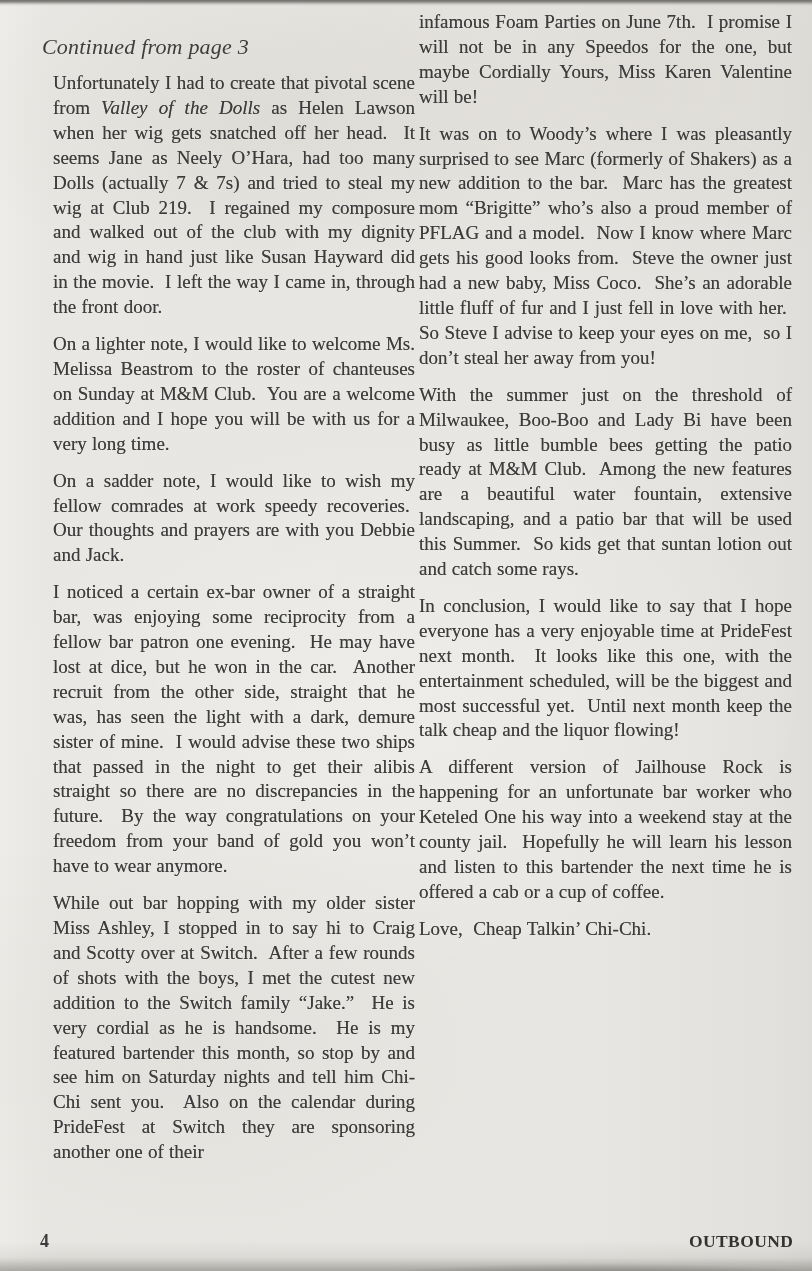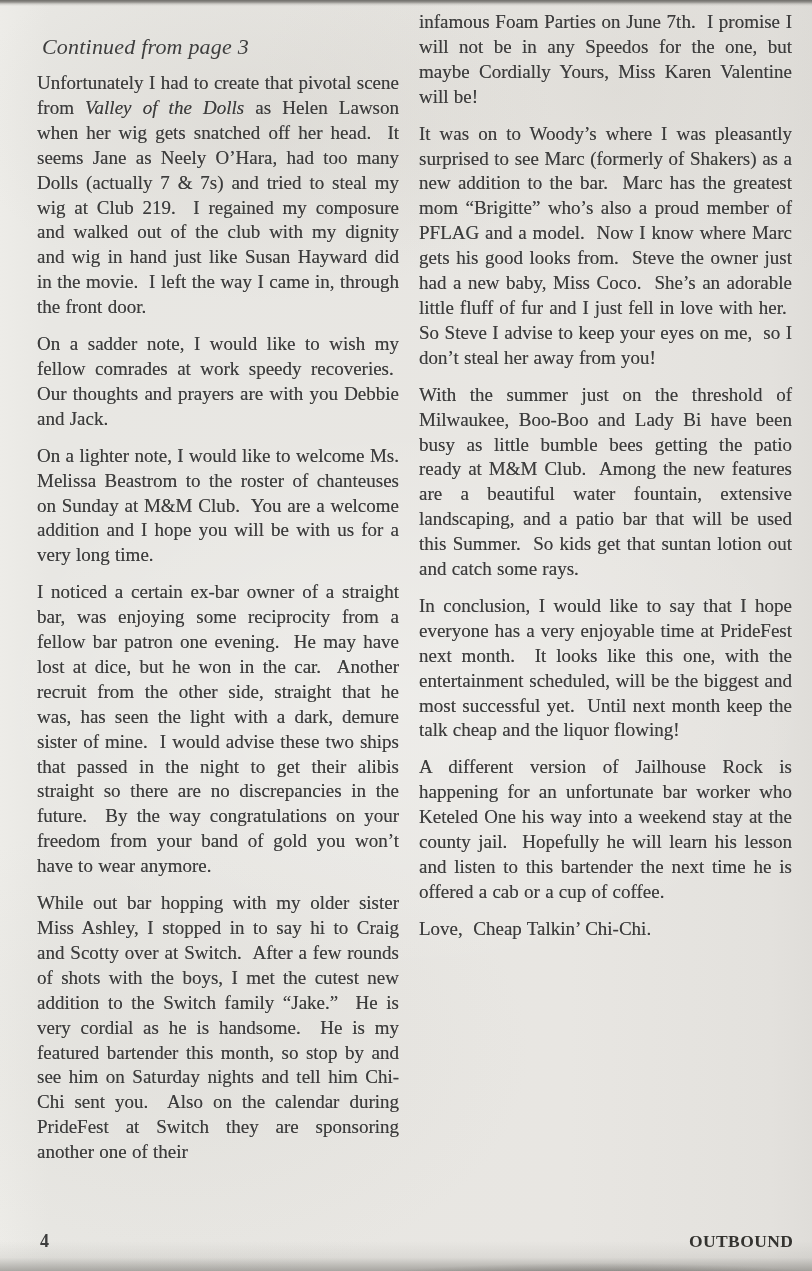--- a/index.html
+++ b/index.html
@@ -53,21 +53,21 @@
     font-size: 19px;
     line-height: 24.9px;
     word-spacing: 0.5px;
     color: #3c3c3c;
     text-shadow: 0 0 0.6px rgba(72,72,72,0.65);
   }
   .col p {
     margin: 0 0 12px 0;
   }
   .col p:last-child { margin-bottom: 0; }
-  .col-left  { left: 37px;  top: 71px; width: 362px; }
+  .col-left  { left: 53px;  top: 71px; width: 362px; }
   .col-right { left: 419px; top: 10px; width: 373px; }
   .book-title { font-style: italic; }
   .footer-page-num {
     position: absolute;
     left: 40px;
     top: 1231px;
     font-weight: bold;
     font-size: 18px;
   }
   .footer-brand {
@@ -84,22 +84,22 @@
 <body>
 
 <div class="page">
 
   <div class="scan-top-edge"></div>
 
   <div class="continued-note">Continued from page 3</div>
 
   <div class="col col-left">
     <p><span>Unfortunately I had to create that pivotal scene from </span><span class="book-title">Valley of the Dolls</span><span> as Helen Lawson when her wig gets snatched off her head.&nbsp; It seems Jane as Neely O’Hara, had too many Dolls (actually 7 &amp; 7s) and tried to steal my wig at Club 219.&nbsp; I regained my composure and walked out of the club with my dignity and wig in hand just like Susan Hayward did in the movie.&nbsp; I left the way I came in, through the front door.</span></p>
+    <p>On a lighter note, I would like to welcome Ms. Melissa Beastrom to the roster of chanteuses on Sunday at M&amp;M Club.&nbsp; You are a welcome addition and I hope you will be with us for a very long time.</p>
     <p>On a sadder note, I would like to wish my fellow comrades at work speedy recoveries.&nbsp; Our thoughts and prayers are with you Debbie and Jack.</p>
-    <p>On a lighter note, I would like to welcome Ms. Melissa Beastrom to the roster of chanteuses on Sunday at M&amp;M Club.&nbsp; You are a welcome addition and I hope you will be with us for a very long time.</p>
     <p>I noticed a certain ex-bar owner of a straight bar, was enjoying some reciprocity from a fellow bar patron one evening.&nbsp; He may have lost at dice, but he won in the car.&nbsp; Another recruit from the other side, straight that he was, has seen the light with a dark, demure sister of mine.&nbsp; I would advise these two ships that passed in the night to get their alibis straight so there are no discrepancies in the future.&nbsp; By the way congratulations on your freedom from your band of gold you won’t have to wear anymore.</p>
     <p>While out bar hopping with my older sister Miss Ashley, I stopped in to say hi to Craig and Scotty over at Switch.&nbsp; After a few rounds of shots with the boys, I met the cutest new addition to the Switch family “Jake.”&nbsp; He is very cordial as he is handsome.&nbsp; He is my featured bartender this month, so stop by and see him on Saturday nights and tell him Chi-Chi sent you.&nbsp; Also on the calendar during PrideFest at Switch they are sponsoring another one of their</p>
   </div>
 
   <div class="col col-right">
     <p>infamous Foam Parties on June 7th.&nbsp; I promise I will not be in any Speedos for the one, but maybe Cordially Yours, Miss Karen Valentine will be!</p>
     <p>It was on to Woody’s where I was pleasantly surprised to see Marc (formerly of Shakers) as a new addition to the bar.&nbsp; Marc has the greatest mom “Brigitte” who’s also a proud member of PFLAG and a model.&nbsp; Now I know where Marc gets his good looks from.&nbsp; Steve the owner just had a new baby, Miss Coco.&nbsp; She’s an adorable little fluff of fur and I just fell in love with her.&nbsp; So Steve I advise to keep your eyes on me,&nbsp; so I don’t steal her away from you!</p>
     <p>With the summer just on the threshold of Milwaukee, Boo-Boo and Lady Bi have been busy as little bumble bees getting the patio ready at M&amp;M Club.&nbsp; Among the new features are a beautiful water fountain, extensive landscaping, and a patio bar that will be used this Summer.&nbsp; So kids get that suntan lotion out and catch some rays.</p>
     <p>In conclusion, I would like to say that I hope everyone has a very enjoyable time at PrideFest next month.&nbsp; It looks like this one, with the entertainment scheduled, will be the biggest and most successful yet.&nbsp; Until next month keep the talk cheap and the liquor flowing!</p>
     <p>A different version of Jailhouse Rock is happening for an unfortunate bar worker who Keteled One his way into a weekend stay at the county jail.&nbsp; Hopefully he will learn his lesson and listen to this bartender the next time he is offered a cab or a cup of coffee.</p>

